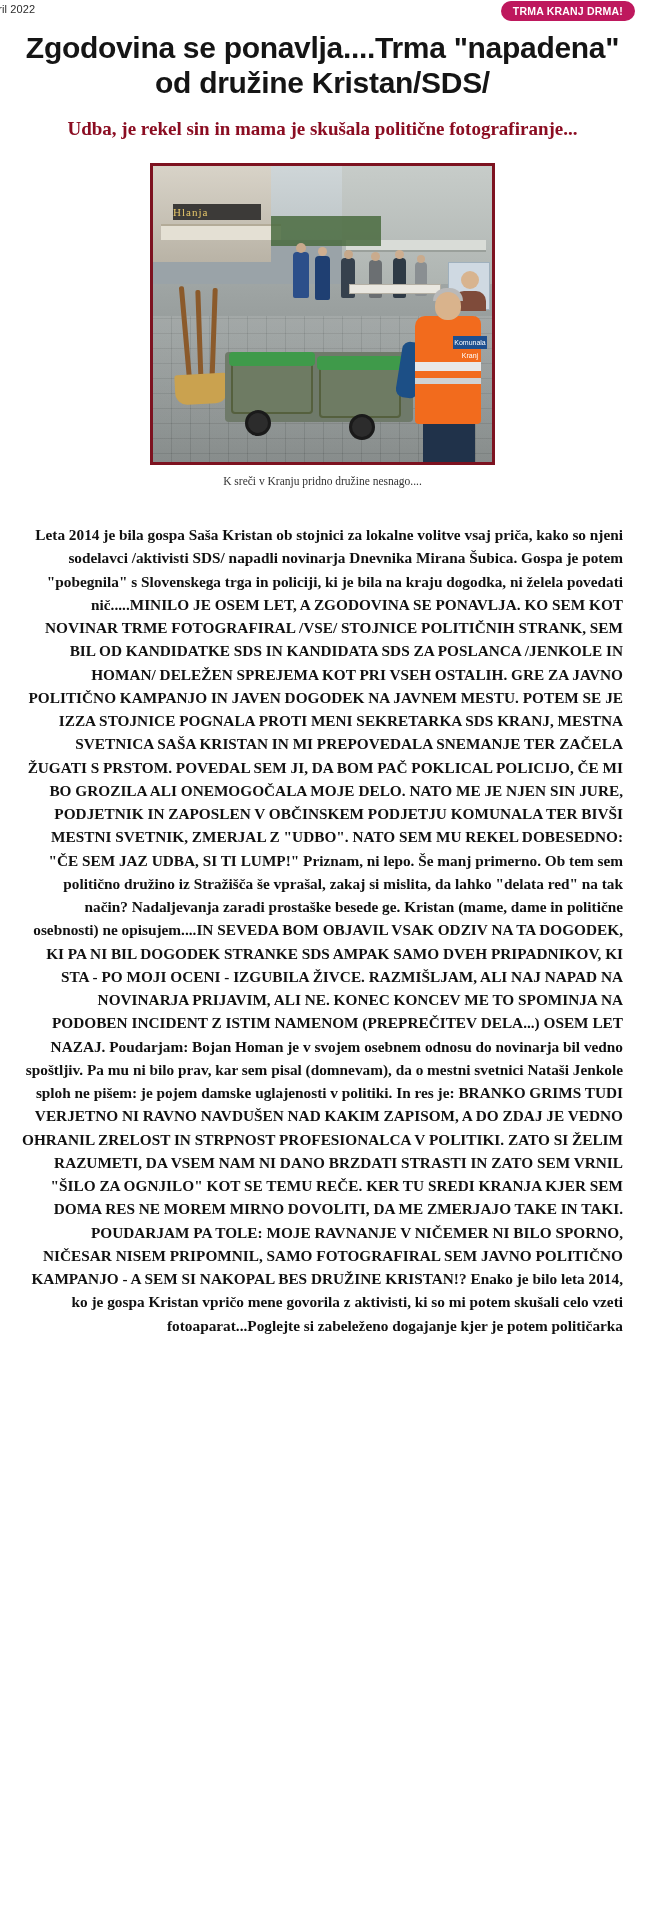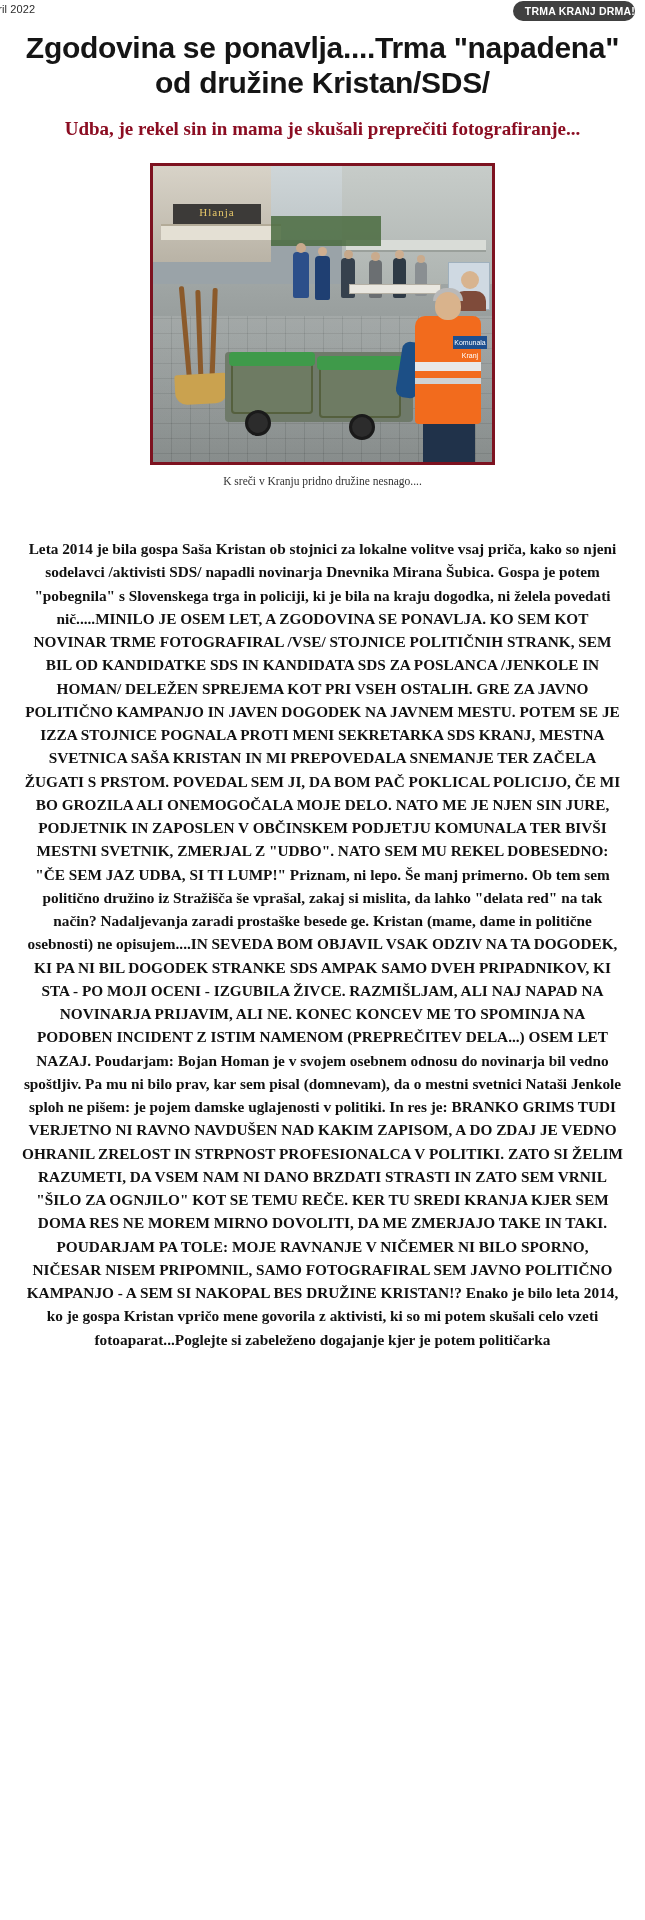--- a/index.html
+++ b/index.html
@@ -35,27 +35,27 @@
     top: 3px;
     font-family: "Liberation Sans", sans-serif;
     font-size: 11px;
     color: #2b2b2b;
     letter-spacing: 0.1px;
   }
   .tag-badge {
     position: absolute;
     right: 10px;
     top: 1px;
-    background: #404040;
+    background: #be185d;
     color: #ffffff;
     font-family: "Liberation Sans", sans-serif;
     font-size: 10.5px;
     font-weight: bold;
     letter-spacing: 0.2px;
-    padding: 4px 0 4px 12px;
+    padding: 4px 12px 4px 12px;
     border-radius: 11px;
     white-space: nowrap;
   }
 
   
   .headline {
     margin: 8px 14px 0 14px;
     text-align: center;
     font-family: "Liberation Sans", sans-serif;
     font-weight: bold;
@@ -101,26 +101,26 @@
   .ph-build-left {
     position: absolute; left: 0; top: 0; width: 118px; height: 96px;
     background: linear-gradient(#d8d3c8, #b9b3a6);
   }
   .ph-awning {
     position: absolute; left: 8px; top: 58px; width: 120px; height: 16px;
     background: #e4e0d4;
     border-top: 2px solid #b3ab98;
   }
   .ph-shopsign {
-    position: absolute; left: 20px; top: 38px; width: 88px; height: 35px;
+    position: absolute; left: 20px; top: 38px; width: 88px; height: 16px;
     background: #3c3a38;
     color: #e8c86a;
     font-family: "Liberation Serif", serif;
     font-size: 11px;
-    text-align: center;
+    text-align: left;
     line-height: 17px;
     letter-spacing: 1px;
   }
   .ph-build-right {
     position: absolute; right: 0; top: 0; width: 150px; height: 120px;
     background: linear-gradient(#c7ccc9, #aeb4b1);
   }
   .ph-canopy {
     position: absolute; right: 6px; top: 74px; width: 140px; height: 12px;
     background: #d9dcd7;
@@ -243,43 +243,43 @@
   .caption {
     margin: 10px 0 0 0;
     text-align: center;
     font-family: "Liberation Serif", serif;
     font-size: 11.5px;
     color: #333333;
   }
 
   
   .article {
-    margin: 50px 22px 0 22px;
+    margin: 36px 22px 0 22px;
     font-family: "Liberation Serif", serif;
     font-size: 15.3px;
     line-height: 1.52;
     color: #111111;
     font-weight: bold;
-    text-align: center;
+    text-align: right;
   }
   .article p { margin: 0; }
 </style>
 </head>
 <body>
 
 <div class="page">
 
   <div class="meta-row">
     <div class="date-stamp">pril 2022</div>
     <div class="tag-badge">TRMA KRANJ DRMA!</div>
   </div>
 
   <h1 class="headline">Zgodovina se ponavlja....Trma "napadena" od družine Kristan/SDS/</h1>
 
-  <h2 class="subhead">Udba, je rekel sin in mama je skušali preprečiti fotografiranje...</h2>
+  <h2 class="subhead">Udba, je rekel sin in mama je skušala politične fotografiranje...</h2>
 
   <div class="figure">
     <div class="photo-frame">
       <div class="photo">
         <div class="ph-sky"></div>
         <div class="ph-build-left"></div>
         <div class="ph-shopsign">Hlanja</div>
         <div class="ph-awning"></div>
         <div class="ph-build-right"></div>
         <div class="ph-canopy"></div>

